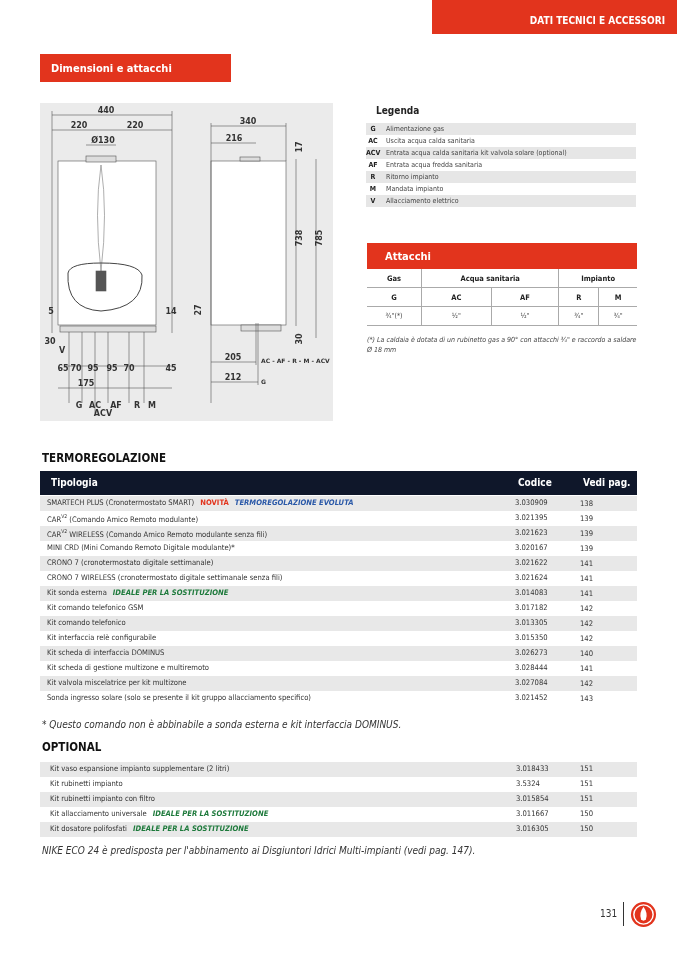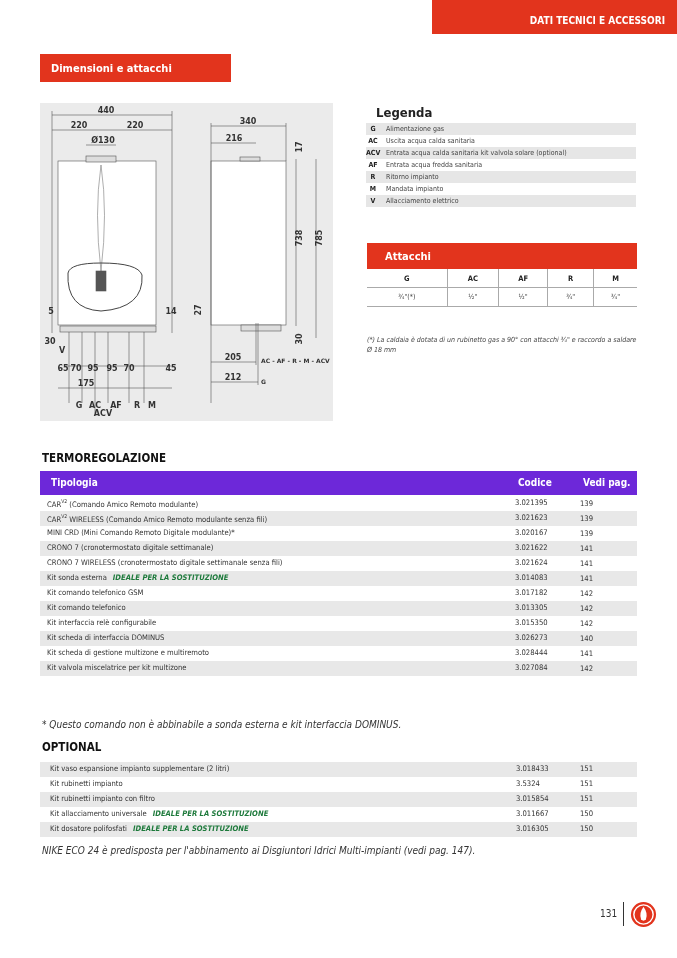--- a/index.html
+++ b/index.html
@@ -8,38 +8,38 @@
   .abs { position:absolute; }
   .top-banner { left:432px; top:0; width:245px; height:34px; background:#e2341d; color:#fff;
                 font-size:10px; font-weight:bold; display:flex; align-items:flex-end; justify-content:flex-end;
                 padding:16px 12px 8px 0; box-sizing:border-box; font-stretch:condensed; }
   .sec-badge { left:40px; top:54px; width:191px; height:28px; background:#e2341d; color:#fff;
                font-size:11px; font-weight:bold; display:flex; align-items:center; padding-left:11px; box-sizing:border-box; }
   .drawing { left:40px; top:103px; width:293px; height:318px; background:#ebebeb; }
   .drawing svg { width:100%; height:100%; }
   .dim { font-size:8px; font-weight:bold; fill:#333; font-family:"DejaVu Sans", sans-serif; }
 
-  .legend-title { left:376px; top:105px; font-size:13px; font-weight:bold; color:#222; }
+  .legend-title { left:376px; top:105px; font-size:10px; font-weight:bold; color:#222; }
   .legend { left:366px; top:123px; width:270px; }
   .legend-row { height:12px; display:flex; align-items:center; font-size:7px; }
   .legend-row:nth-child(odd) { background:#e6e6e6; }
   .legend-code { width:14px; text-align:center; font-weight:bold; color:#222; margin-right:6px; }
   .legend-desc { color:#444; }
 
   .attacchi-head { left:367px; top:243px; width:270px; height:26px; background:#e2341d; color:#fff;
                    font-size:11px; font-weight:bold; display:flex; align-items:center; padding-left:18px; box-sizing:border-box; }
   .attacchi { left:367px; top:269px; width:270px; border-collapse:collapse; font-size:7.5px; }
   .attacchi td { border-bottom:1px solid #aaa; text-align:center; height:18px; padding:0; }
   .attacchi td + td { border-left:1px solid #aaa; }
   .attacchi .hd td { font-weight:bold; color:#222; }
   .attacchi .val td { color:#444; font-size:7px; }
   .att-note { left:367px; top:335px; width:270px; font-size:7px; font-style:italic; color:#444; line-height:10px; }
 
   .h2 { font-size:11.5px; font-weight:bold; color:#111; }
-  .tbl-head { left:40px; top:471px; width:597px; height:24px; background:#6d28d9; color:#fff;
+  .tbl-head { left:40px; top:471px; width:597px; height:24px; background:#0f172a; color:#fff;
               font-size:10px; font-weight:bold; }
   .tbl-head span { position:absolute; top:6px; }
   .rows { left:40px; width:597px; }
   .row { height:15px; position:relative; font-size:7.6px; color:#333; }
   .row.alt { background:#e8e8e8; }
   .row .name { position:absolute; left:7px; top:2px; white-space:nowrap; }
   .row .code { position:absolute; left:475px; top:2px; }
   .row .page { position:absolute; left:540px; top:3px; }
   .tag-red { color:#e2341d; font-weight:bold; margin-left:6px; }
   .tag-blue { color:#2b59a8; font-weight:bold; font-style:italic; margin-left:6px; }
@@ -169,20 +169,25 @@
       <span class="legend-code">V</span>
       <span class="legend-desc">Allacciamento elettrico</span>
     </div>
 </div>
 
 <div class="abs attacchi-head">
     <span>Attacchi</span>
   </div>
 <table class="abs attacchi">
   <tbody>
+      <tr class="hd">
+    <td style="width:54px">Gas</td>
+    <td colspan="2">Acqua sanitaria</td>
+    <td colspan="2">Impianto</td>
+  </tr>
   <tr class="hd">
     <td>G</td>
     <td>AC</td>
     <td>AF</td>
     <td>R</td>
     <td>M</td>
   </tr>
   <tr class="val">
     <td>¾"(*)</td>
     <td>½"</td>
@@ -195,20 +200,25 @@
 <div class="abs att-note">(*) La caldaia è dotata di un rubinetto gas a 90° con attacchi ¾" e raccordo a saldare Ø 18 mm</div>
 
 <div class="abs h2" style="left:42px;top:451px">TERMOREGOLAZIONE</div>
 <div class="abs tbl-head">
   <span style="left:11px">Tipologia</span>
   <span style="left:478px">Codice</span>
   <span style="left:543px">Vedi pag.</span>
 </div>
 
 <div class="abs rows" style="top:496px" id="termo-rows">
+    <div class="row alt">
+      <span class="name"><span>SMARTECH PLUS (Cronotermostato SMART)</span><span class="tag-red">NOVITÀ</span><span class="tag-blue">TERMOREGOLAZIONE EVOLUTA</span></span>
+      <span class="code">3.030909</span>
+      <span class="page">138</span>
+    </div>
     <div class="row">
       <span class="name"><span>CAR<sup style="font-size: 5px;">V2</sup> (Comando Amico Remoto modulante)</span></span>
       <span class="code">3.021395</span>
       <span class="page">139</span>
     </div>
     <div class="row alt">
       <span class="name"><span>CAR<sup style="font-size: 5px;">V2</sup> WIRELESS (Comando Amico Remoto modulante senza fili)</span></span>
       <span class="code">3.021623</span>
       <span class="page">139</span>
     </div>
@@ -254,20 +264,25 @@
     </div>
     <div class="row">
       <span class="name"><span>Kit scheda di gestione multizone e multiremoto</span></span>
       <span class="code">3.028444</span>
       <span class="page">141</span>
     </div>
     <div class="row alt">
       <span class="name"><span>Kit valvola miscelatrice per kit multizone</span></span>
       <span class="code">3.027084</span>
       <span class="page">142</span>
+    </div>
+    <div class="row">
+      <span class="name"><span>Sonda ingresso solare (solo se presente il kit gruppo allacciamento specifico)</span></span>
+      <span class="code">3.021452</span>
+      <span class="page">143</span>
     </div>
   </div>
 <div class="abs note" style="left:42px;top:719px">* Questo comando non è abbinabile a sonda esterna e kit interfaccia DOMINUS.</div>
 
 <div class="abs h2" style="left:42px;top:740px">OPTIONAL</div>
 <div class="abs rows opt-rows" style="top:762px" id="opt-rows">
     <div class="row alt">
       <span class="name"><span>Kit vaso espansione impianto supplementare (2 litri)</span></span>
       <span class="code">3.018433</span>
       <span class="page">151</span>

